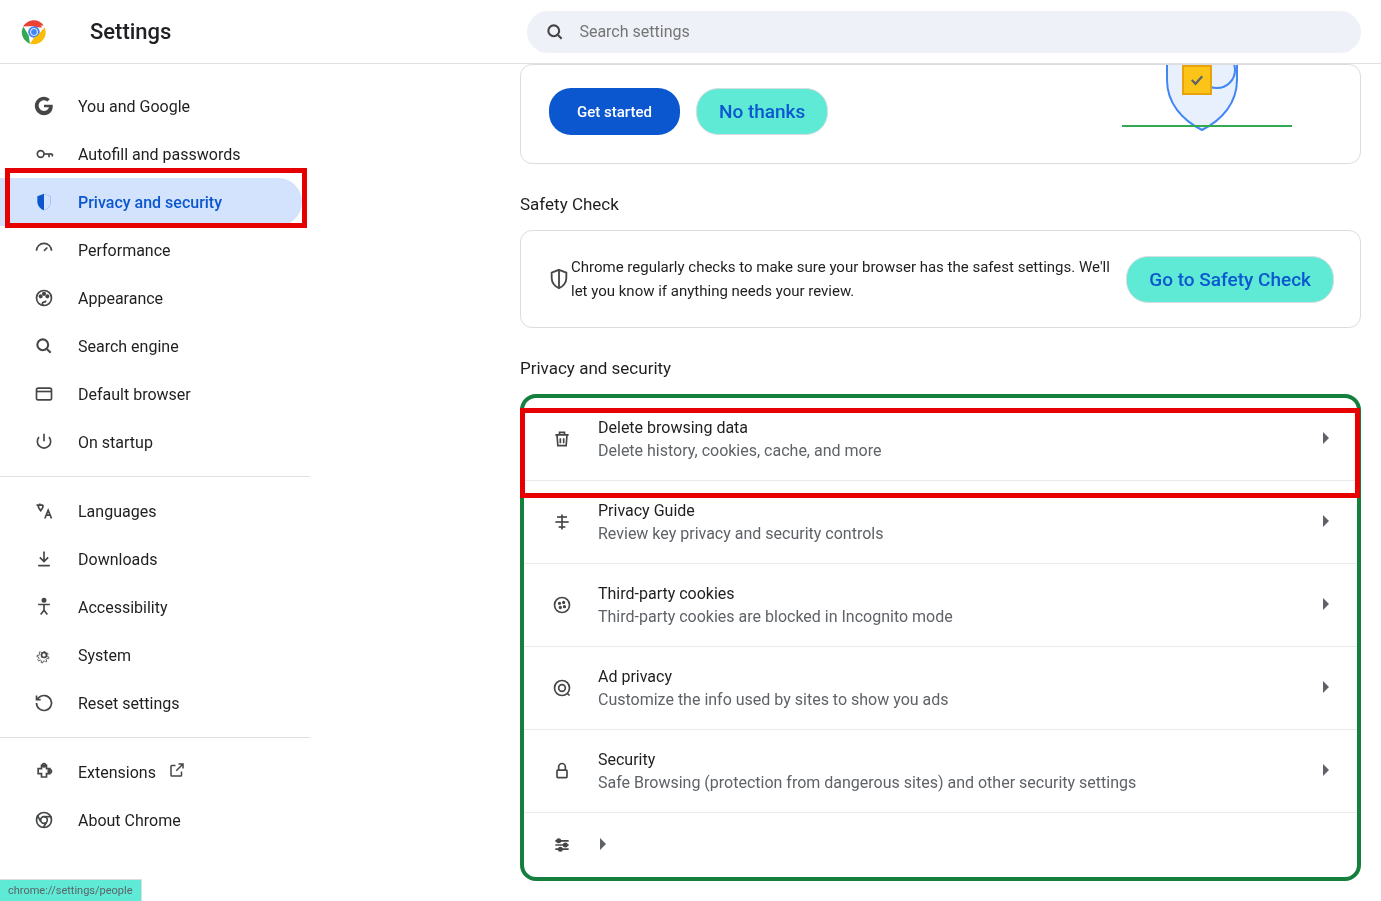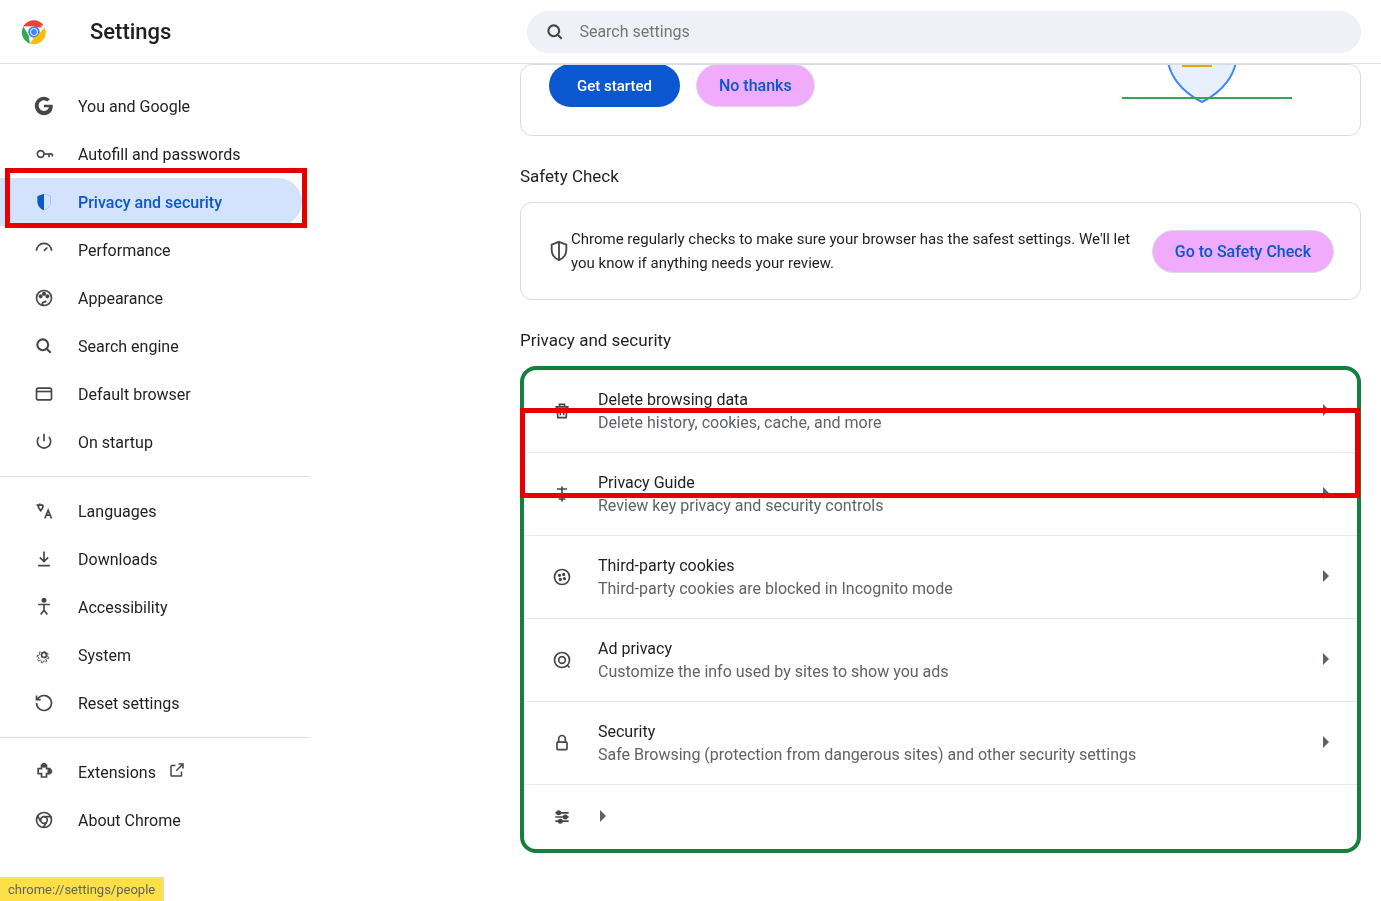--- a/index.html
+++ b/index.html
@@ -127,44 +127,44 @@
       border: 1px solid #dadce0;
       border-radius: 12px;
       background: #fff;
       margin-bottom: 30px;
     }
     .promo-card {
       padding: 0 28px 28px 28px;
       display: flex;
       align-items: flex-end;
       justify-content: space-between;
-      height: 72px;
+      height: 100px;
       overflow: hidden;
     }
     .promo-buttons {
       display: flex;
       gap: 16px;
     }
     .btn-primary {
       background: #0b57d0;
       color: #fff;
       border: none;
       border-radius: 22px;
       padding: 12px 28px;
       font-size: 15px;
       font-weight: 500;
       cursor: pointer;
     }
     .btn-outline {
-      background: #f0abfc;
+      background: #5eead4;
       color: #0b57d0;
       border: 1px solid #dadce0;
       border-radius: 22px;
       padding: 11px 22px;
-      font-size: 16px;
+      font-size: 19px;
       font-weight: 500;
       cursor: pointer;
     }
     .section-title {
       font-size: 17px;
       color: #1f1f1f;
       font-weight: 400;
       margin-bottom: 16px;
     }
     .safety-card {
@@ -224,23 +224,23 @@
       width: 840px;
       height: 90px;
       border: 5px solid #e60000;
       pointer-events: none;
       z-index: 10;
     }
     .status-bar {
       position: absolute;
       bottom: 0;
       left: 0;
-      background: #fde047;
+      background: #5eead4;
       color: #5f6368;
-      font-size: 13px;
+      font-size: 11px;
       padding: 4px 8px;
       border-top: 1px solid #dadce0;
       border-right: 1px solid #dadce0;
     }
     .promo-illustration {
       position: relative;
       width: 220px;
       height: 80px;
     }
     .illus-shield {

